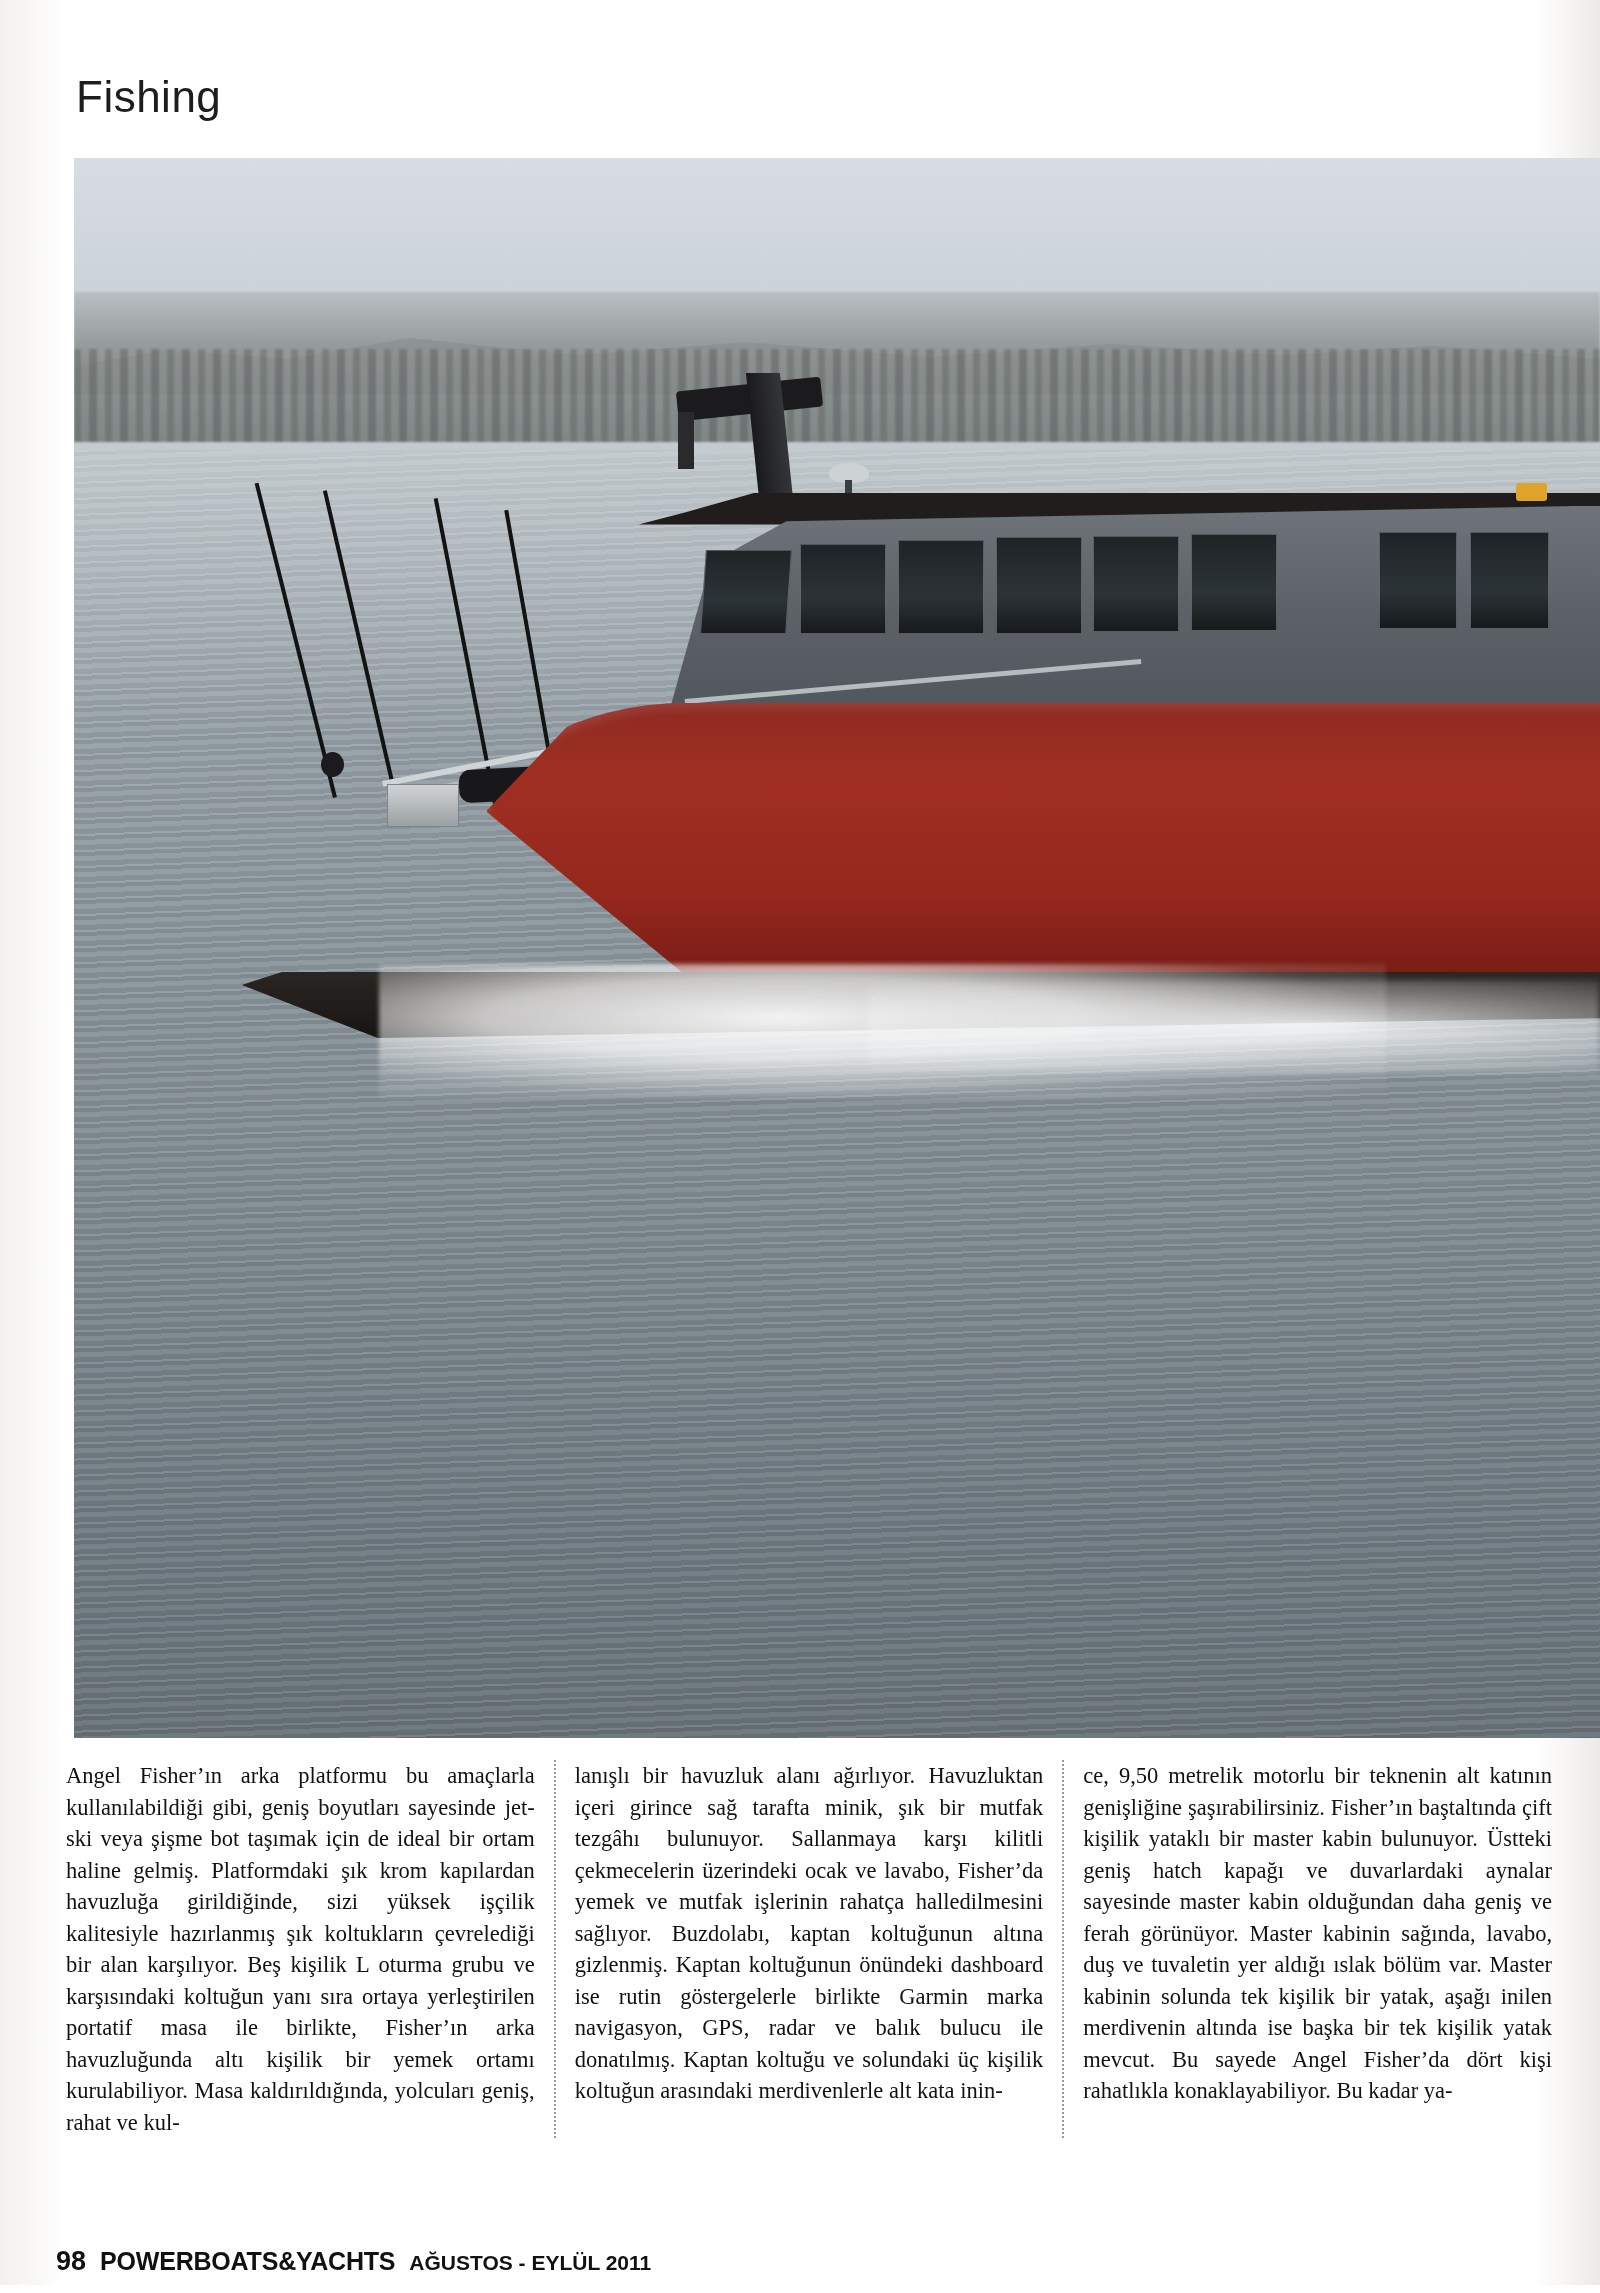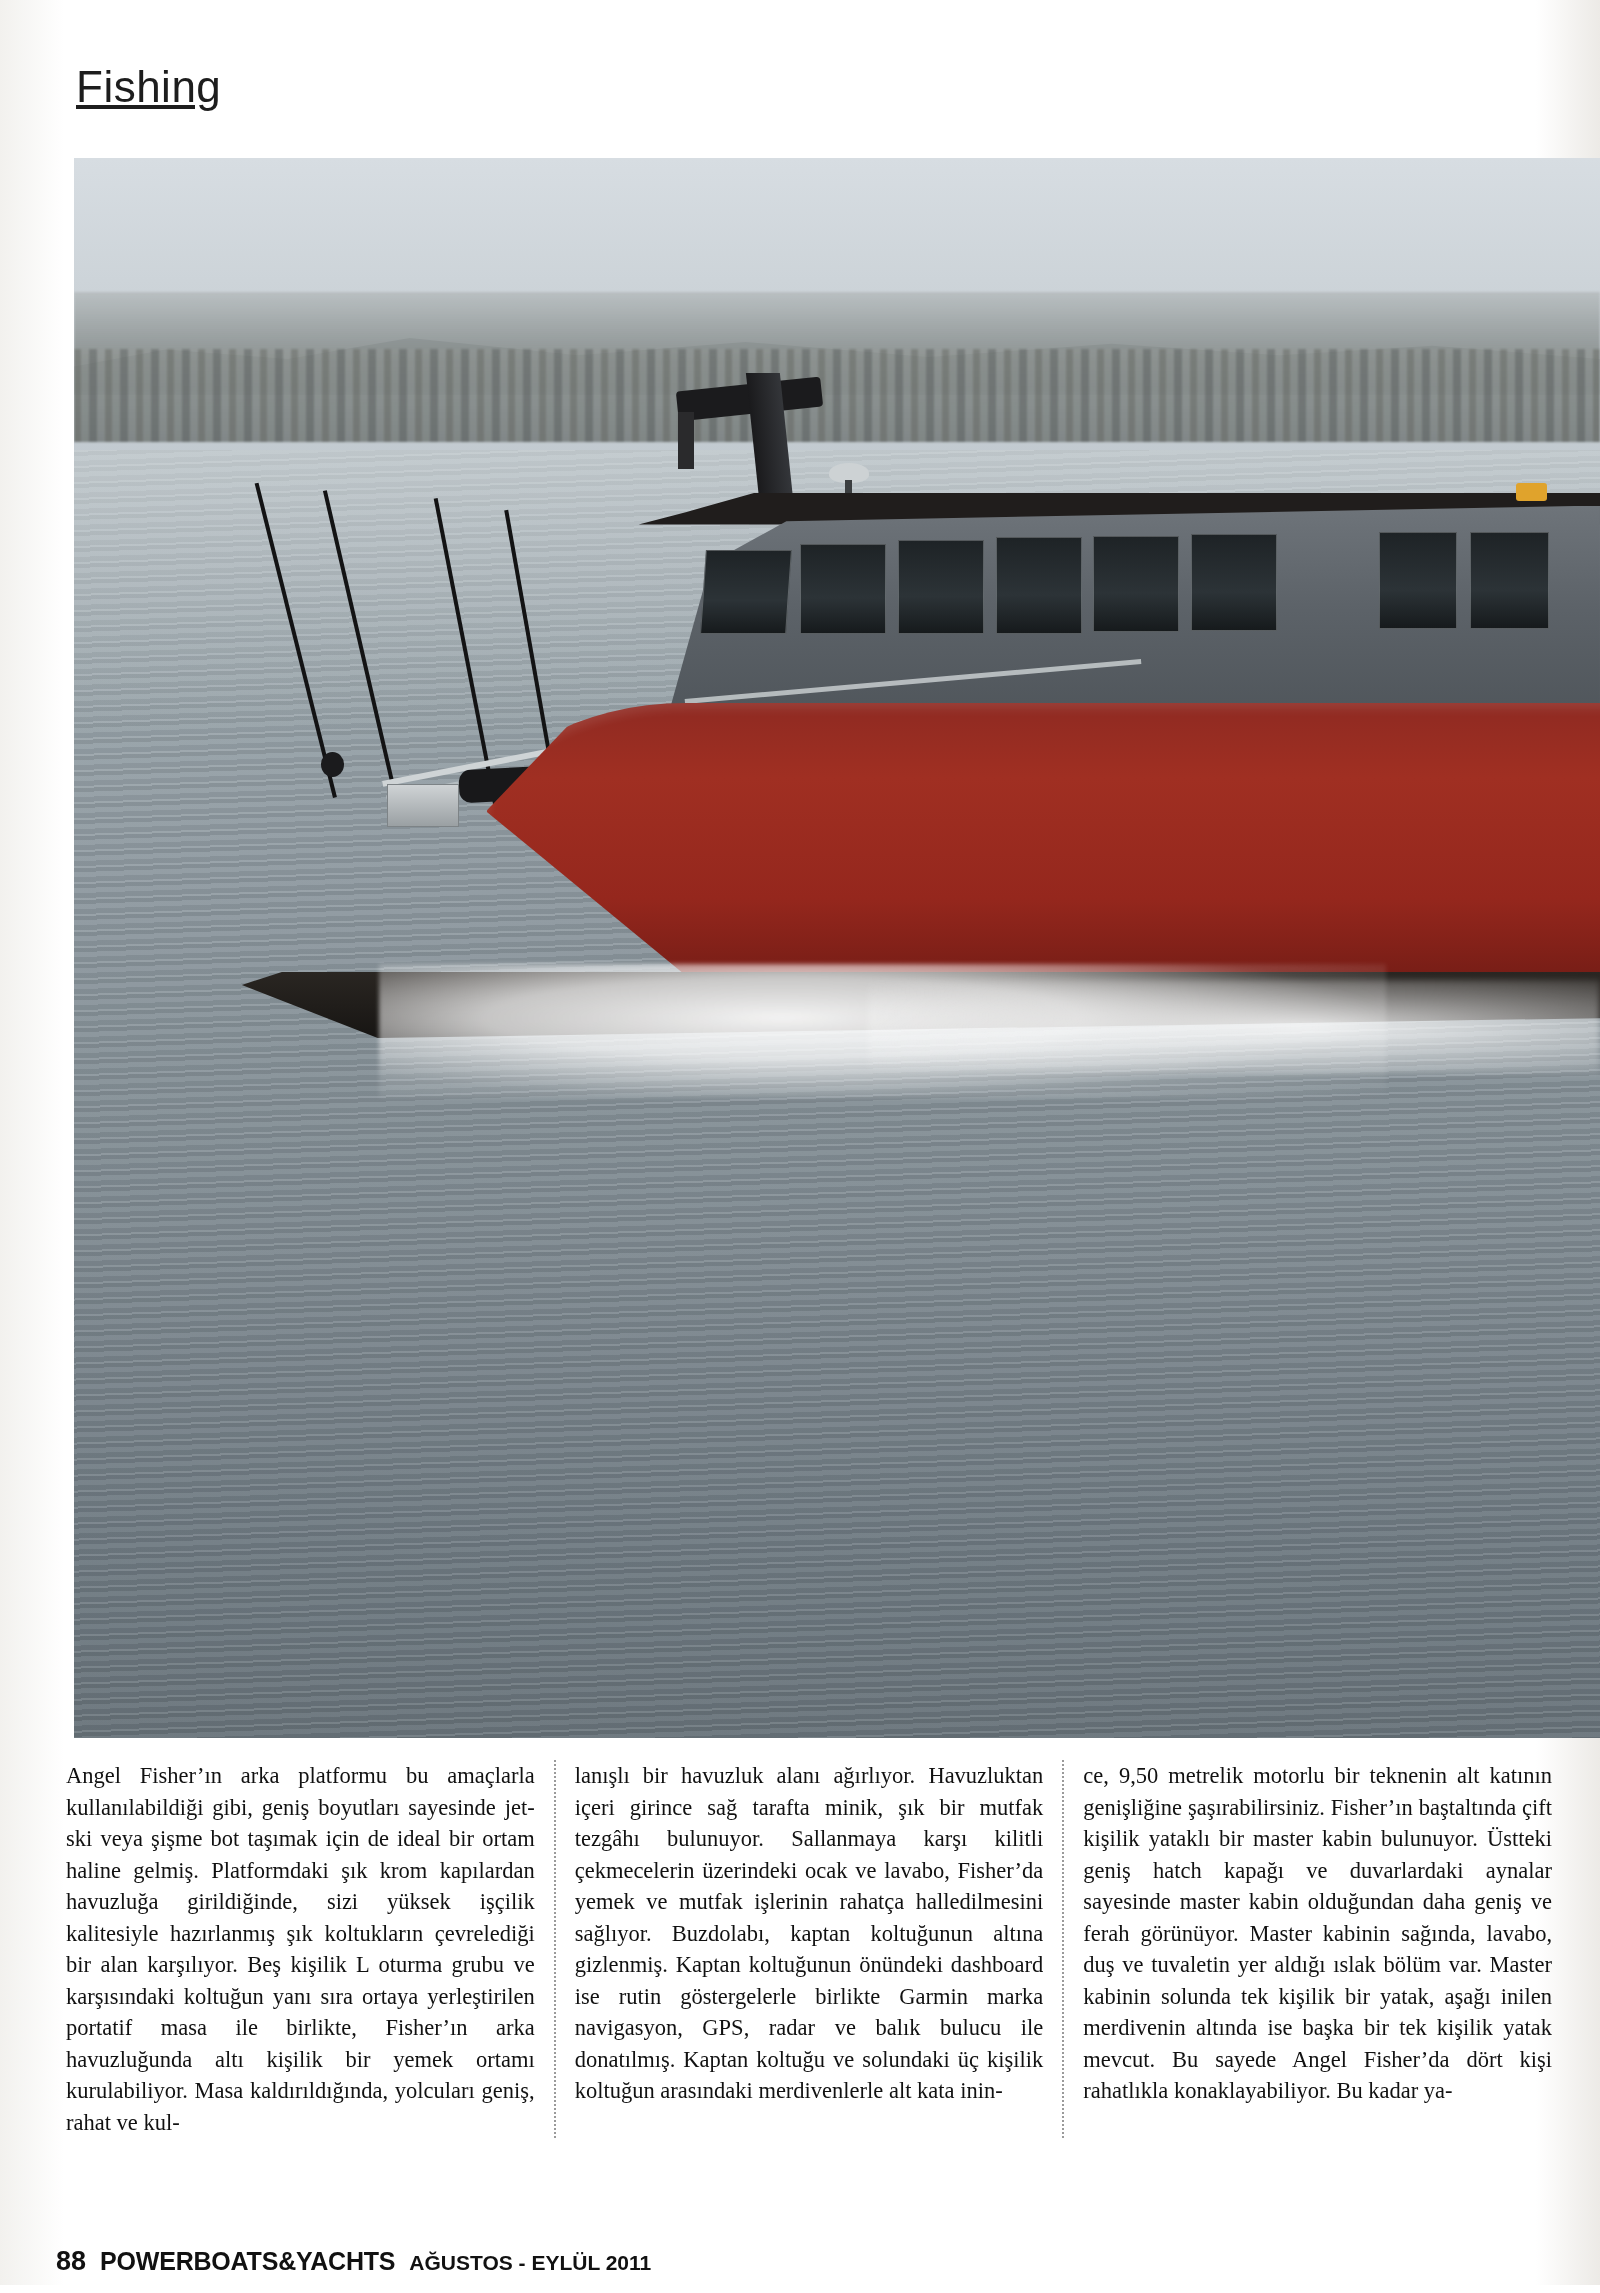--- a/index.html
+++ b/index.html
@@ -22,28 +22,27 @@
     position: absolute;
     inset: 0;
     background: linear-gradient(90deg, #f2f1ee 0%, #ffffff 4%, #ffffff 96%, #eceae6 100%);
     pointer-events: none;
     z-index: 0;
   }
 
   .section-title {
     position: absolute;
     left: 76px;
-    top: 62px;
+    top: 72px;
     font-family: "Liberation Sans", sans-serif;
     font-size: 44px;
     font-weight: 400;
     letter-spacing: 0.5px;
     color: #1d1d1d;
     z-index: 3;
-    text-decoration: underline;
   }
 
   
   .photo {
     position: absolute;
     left: 74px;
     top: 158px;
     width: 1526px;
     height: 1580px;
     overflow: hidden;
@@ -369,19 +368,19 @@
     </div>
     <div class="col">
       <p>lanışlı bir havuzluk alanı ağırlıyor. Havuzluktan içeri girince sağ tarafta minik, şık bir mutfak tezgâhı bulunuyor. Sallanmaya karşı kilitli çekmecelerin üzerindeki ocak ve lavabo, Fisher’da yemek ve mutfak işlerinin rahatça halledilmesini sağlıyor. Buzdolabı, kaptan koltuğunun altına gizlenmiş. Kaptan koltuğunun önündeki dashboard ise rutin göstergelerle birlikte Garmin marka navigasyon, GPS, radar ve balık bulucu ile donatılmış. Kaptan koltuğu ve solundaki üç kişilik koltuğun arasındaki merdivenlerle alt kata inin-</p>
     </div>
     <div class="col">
       <p>ce, 9,50 metrelik motorlu bir teknenin alt katının genişliğine şaşırabilirsiniz. Fisher’ın baştaltında çift kişilik yataklı bir master kabin bulunuyor. Üstteki geniş hatch kapağı ve duvarlardaki aynalar sayesinde master kabin olduğundan daha geniş ve ferah görünüyor. Master kabinin sağında, lavabo, duş ve tuvaletin yer aldığı ıslak bölüm var. Master kabinin solunda tek kişilik bir yatak, aşağı inilen merdivenin altında ise başka bir tek kişilik yatak mevcut. Bu sayede Angel Fisher’da dört kişi rahatlıkla konaklayabiliyor. Bu kadar ya-</p>
     </div>
   </div>
 
   <div class="footer">
-    <span class="folio">88</span>
+    <span class="folio">98</span>
     <span class="mag">POWERBOATS&amp;YACHTS</span>
     <span class="issue">AĞUSTOS - EYLÜL 2011</span>
   </div>
 
   <div class="footer-clip"></div>
 </div>
 
 </body></html>

